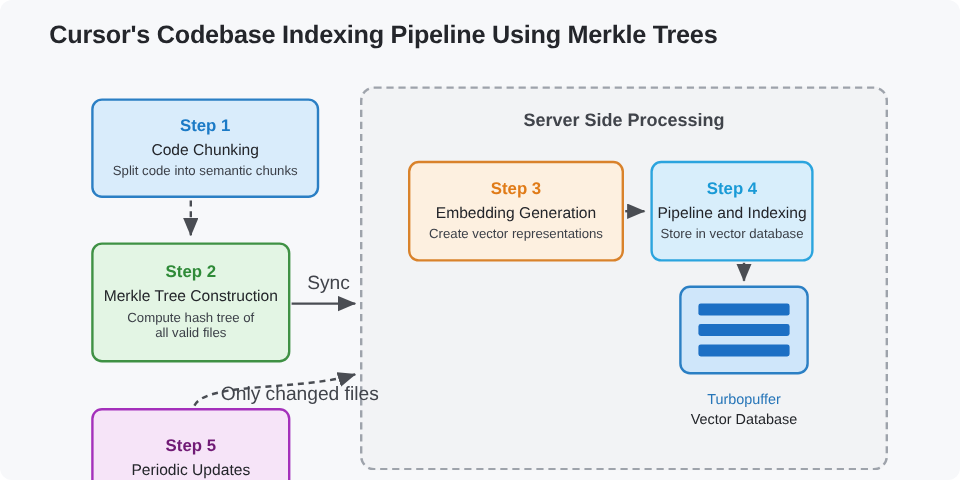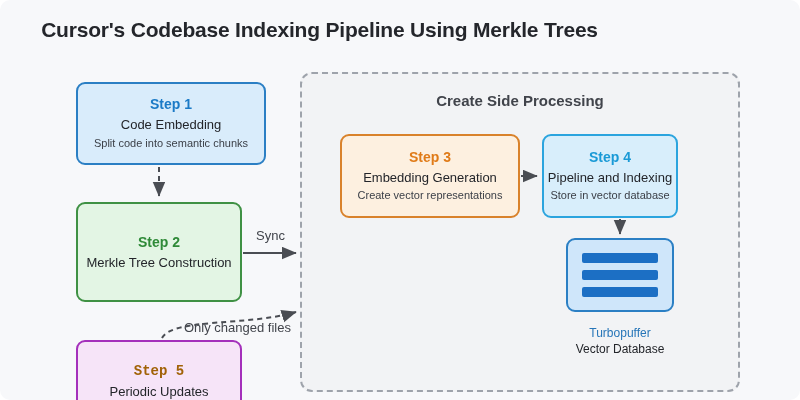--- a/index.html
+++ b/index.html
@@ -104,21 +104,21 @@
   
   .node.blue   { background: #d9ecfb; border-color: #2b7fc4; }
   .node.blue   .step-label { color: #1b7ac6; }
   .node.green  { background: #e3f5e4; border-color: #3f9144; }
   .node.green  .step-label { color: #2f8a38; }
   .node.orange { background: #fdf0e0; border-color: #d9822b; }
   .node.orange .step-label { color: #e07b18; }
   .node.cyan   { background: #d8eefb; border-color: #2ba4de; }
   .node.cyan   .step-label { color: #1a9ad6; }
   .node.purple { background: #f6e4f8; border-color: #a430bb; }
-  .node.purple .step-label { color: #a16207; font-family: Liberation Mono, monospace; }
+  .node.purple .step-label { color: #701a75; }
 
   
   #node-step1 { left: 76px;  top: 82px;  width: 190px; height: 83px; }
   #node-step2 { left: 76px;  top: 202px; width: 166px; height: 100px; }
   #node-step5 { left: 76px;  top: 340px; width: 166px; height: 86px; }
   #node-step3 { left: 340px; top: 134px; width: 180px; height: 84px; }
   #node-step4 { left: 542px; top: 134px; width: 136px; height: 84px; }
 
   
   #db-node {
@@ -160,37 +160,37 @@
   }
   #db-caption .db-sub {
     font-size: 12px;
     color: #23252a;
     line-height: 1.3;
   }
 
   
   .edge-label {
     position: absolute;
-    font-size: 13px;
+    font-size: 16px;
     color: #41444b;
     z-index: 6;
     white-space: nowrap;
   }
   #label-sync { left: 256px; top: 228px; }
   #label-changed { left: 184px; top: 320px; }
 </style>
 </head>
 <body>
 
 <div id="canvas">
 
   <div class="diagram-title">Cursor's Codebase Indexing Pipeline Using Merkle Trees</div>
 
   <div class="server-group">
-    <div class="server-group-title">Create Side Processing</div>
+    <div class="server-group-title">Server Side Processing</div>
   </div>
 
   <svg id="edges" viewBox="0 0 800 400">
     <defs>
       <marker id="arrow-dark" markerWidth="9" markerHeight="9" refX="7.2" refY="3.2" orient="auto">
         <path d="M0,0 L7.6,3.2 L0,6.4 z" fill="#4a4d53"></path>
       </marker>
       <marker id="arrow-dark-up" markerWidth="9" markerHeight="9" refX="7.2" refY="3.2" orient="auto">
         <path d="M0,0 L7.6,3.2 L0,6.4 z" fill="#4a4d53"></path>
       </marker>
@@ -215,27 +215,29 @@
     <g>
       <path d="M162,338 C172,318 250,326 296,312" stroke="#4a4d53" stroke-width="2" stroke-dasharray="5,4" fill="none" marker-end="url(#arrow-dark-up)"></path>
     </g>
   </svg>
 
   <div class="edge-label" id="label-sync">Sync</div>
   <div class="edge-label" id="label-changed">Only changed files</div>
 
   <div class="node blue" id="node-step1">
     <div class="step-label">Step 1</div>
-    <div class="node-title">Code Embedding</div>
+    <div class="node-title">Code Chunking</div>
     <div class="node-desc">Split code into semantic chunks</div>
   </div>
 
   <div class="node green" id="node-step2">
     <div class="step-label">Step 2</div>
     <div class="node-title">Merkle Tree Construction</div>
+    <div class="node-desc">Compute hash tree of
+all valid files</div>
   </div>
 
   <div class="node purple" id="node-step5">
     <div class="step-label">Step 5</div>
     <div class="node-title">Periodic Updates</div>
     <div class="node-desc"></div>
   </div>
 
   <div class="node orange" id="node-step3">
     <div class="step-label">Step 3</div>

